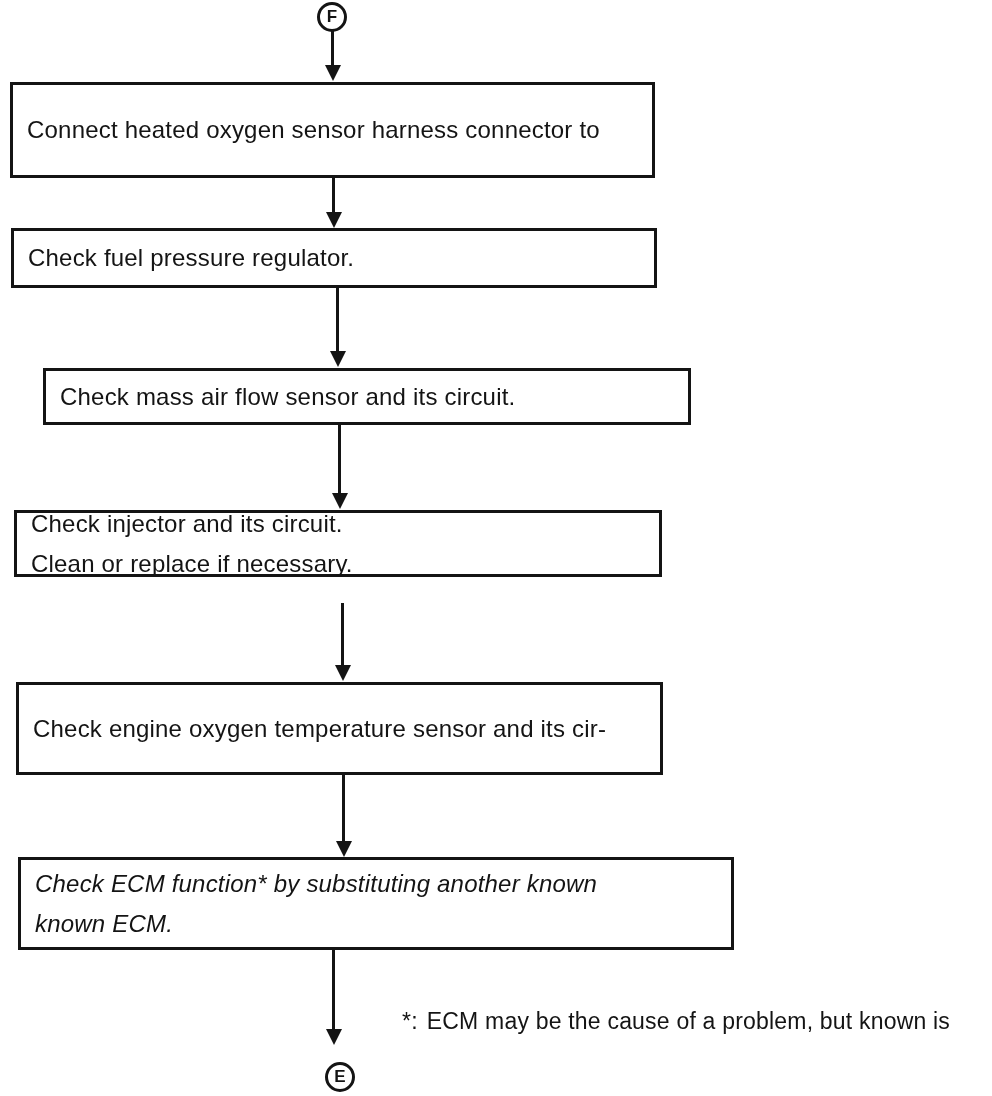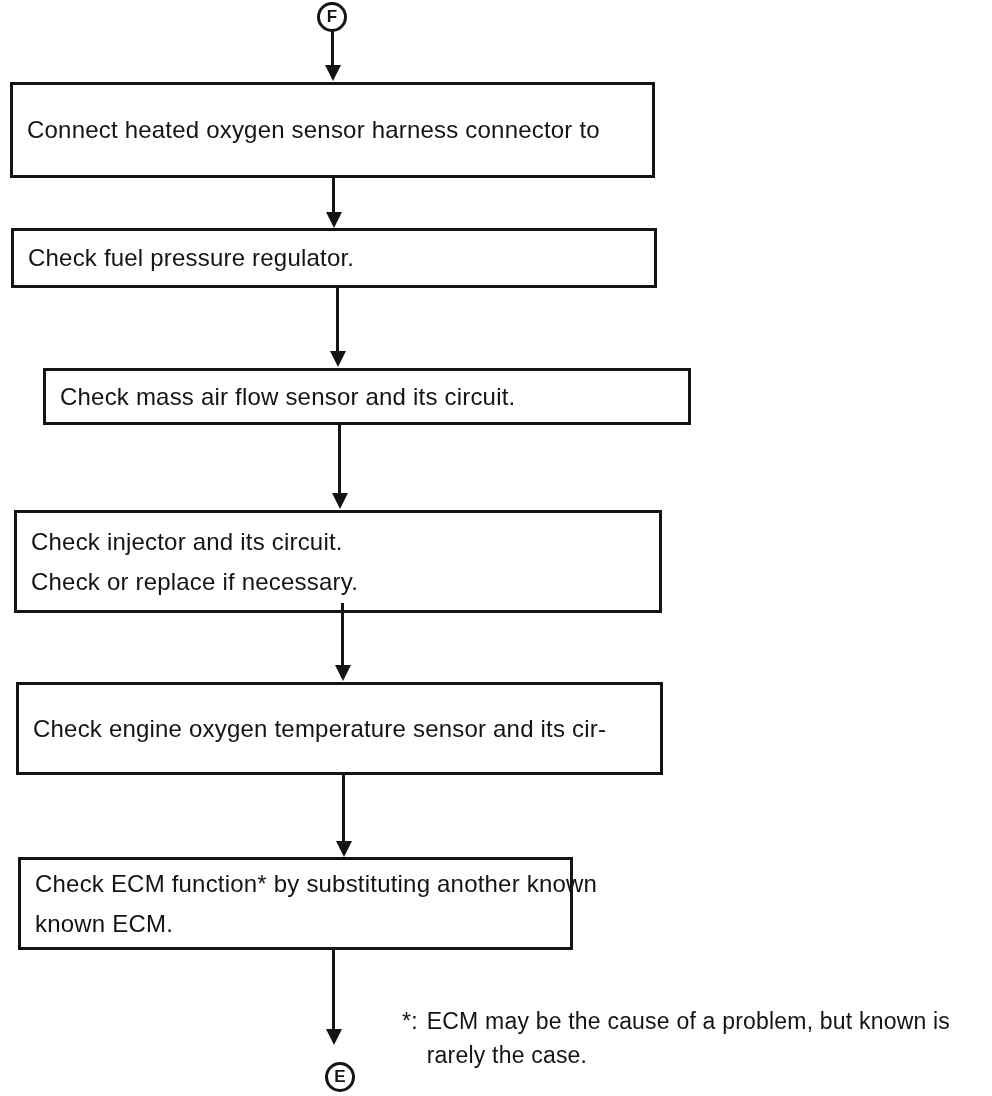--- a/index.html
+++ b/index.html
@@ -114,54 +114,53 @@
 
   <div class="box" style="left:12px; top:368px; width:648px; height:57px;margin-left:31px;">
     <span class="box-line">Check mass air flow sensor and its circuit.</span>
   </div>
 
   <div class="arrow" style="left:331px; top:425px; height:84px;">
     <div class="shaft"></div>
     <div class="head"></div>
   </div>
 
-  <div class="box" style="left:14px; top:510px; width:648px; height:103px;">
+  <div class="box" style="left:14px; top:510px; width:648px; height:67px;">
     <span class="box-line">Check injector and its circuit.</span>
-    <span class="box-line">Check or replace if necessary.</span>
+    <span class="box-line">Clean or replace if necessary.</span>
   </div>
 
   <div class="arrow" style="left:334px; top:603px; height:78px;">
     <div class="shaft"></div>
     <div class="head"></div>
   </div>
 
   <div class="box" style="left:16px; top:682px; width:647px; height:93px;">
     <span class="box-line">Check engine oxygen temperature sensor and its cir-</span>
   </div>
 
   <div class="arrow" style="left:335px; top:775px; height:82px;">
     <div class="shaft"></div>
     <div class="head"></div>
   </div>
 
-  <div class="box" style="left:18px; top:857px; width:555px; height:93px;">
+  <div class="box" style="left:18px; top:857px; width:716px; height:93px;font-style:italic;">
     <span class="box-line">Check ECM function* by substituting another known</span>
     <span class="box-line">known ECM.</span>
   </div>
 
   <div class="arrow" style="left:325px; top:950px; height:95px;">
     <div class="shaft"></div>
     <div class="head"></div>
   </div>
 
   <div class="connector" style="left:325px; top:1062px;">
     <span>E</span>
   </div>
 
   <div class="footnote" style="left:402px; top:1004px;">
     <span class="fn-marker">*:</span>
     <span class="fn-text">
       <span class="fn-line">ECM may be the cause of a problem, but known is</span>
-      <span class="fn-line">rarely the case.</span>
     </span>
   </div>
 
 </div>
 
 </body></html>

